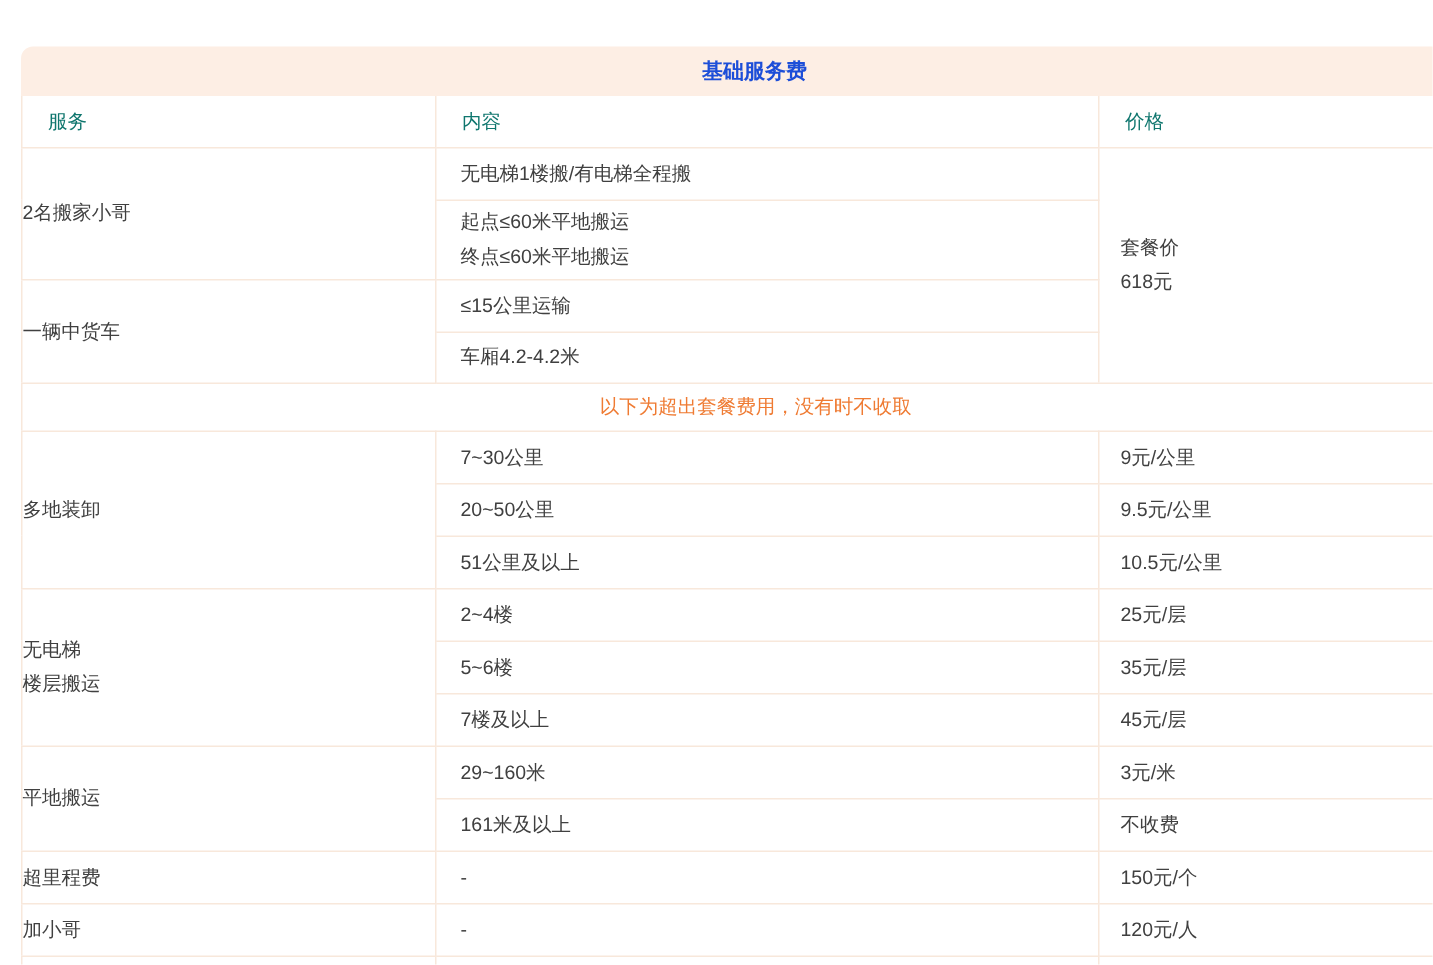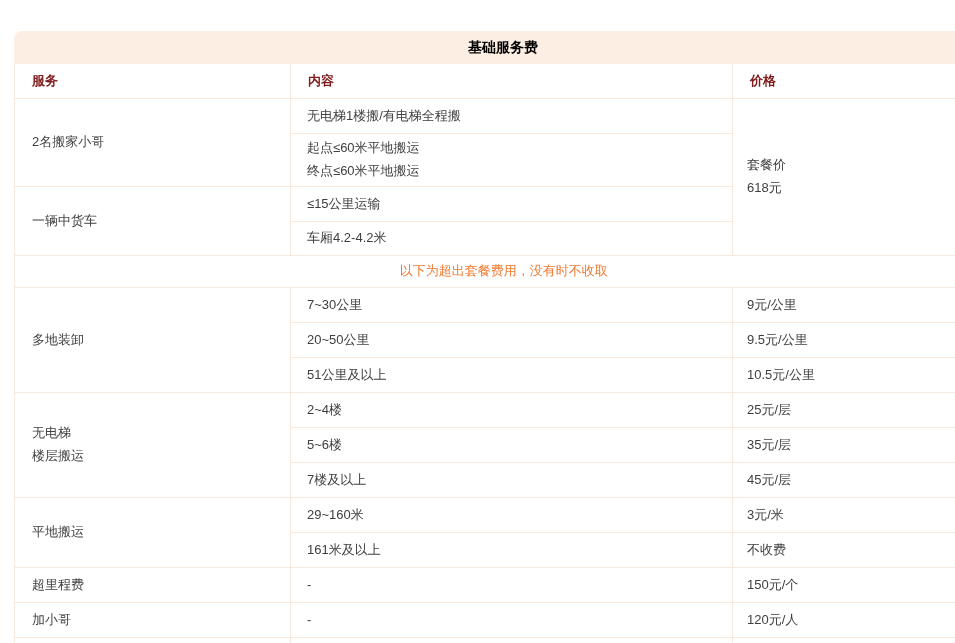--- a/index.html
+++ b/index.html
@@ -24,46 +24,46 @@
     height: 33px;
     background: #fdeee4;
     border-radius: 8px 8px 0 0;
     display: flex;
     align-items: center;
     justify-content: center;
   }
   .banner-title {
     font-size: 14px;
     font-weight: 700;
-    color: #000000;
+    color: #1d4ed8;
   }
   table.price-table {
     width: 100%;
     border-collapse: collapse;
     table-layout: fixed;
     font-size: 13px;
     color: #404040;
     border-left: 1px solid #f8e8db;
   }
   col.c1 { width: 276px; }
   col.c2 { width: 442px; }
   col.c3 { width: 260px; }
   .price-table th, .price-table td {
     border-bottom: 1px solid #f8e8db;
     vertical-align: middle;
     text-align: left;
     padding: 0 8px 0 16px;
     font-weight: 400;
   }
   .price-table th {
-    font-weight: 700;
-    color: #7f1d1d;
+    font-weight: 400;
+    color: #0f766e;
     padding-left: 17px;
   }
-  td.svc { padding-left: 17px; }
+  td.svc { padding-left: 0; }
   td.cnt { }
   td.prc { padding-left: 14px; }
   td.divr, th.divr { border-right: 1px solid #f8e8db; }
   .pre { white-space: pre-line; line-height: 1.7; }
   tr.h34 { height: 34px; }
   tr.h35 { height: 35px; }
   tr.h53 { height: 53px; }
   tr.h32 { height: 32px; }
   tr.h20 { height: 20px; }
   td.notice-cell {

